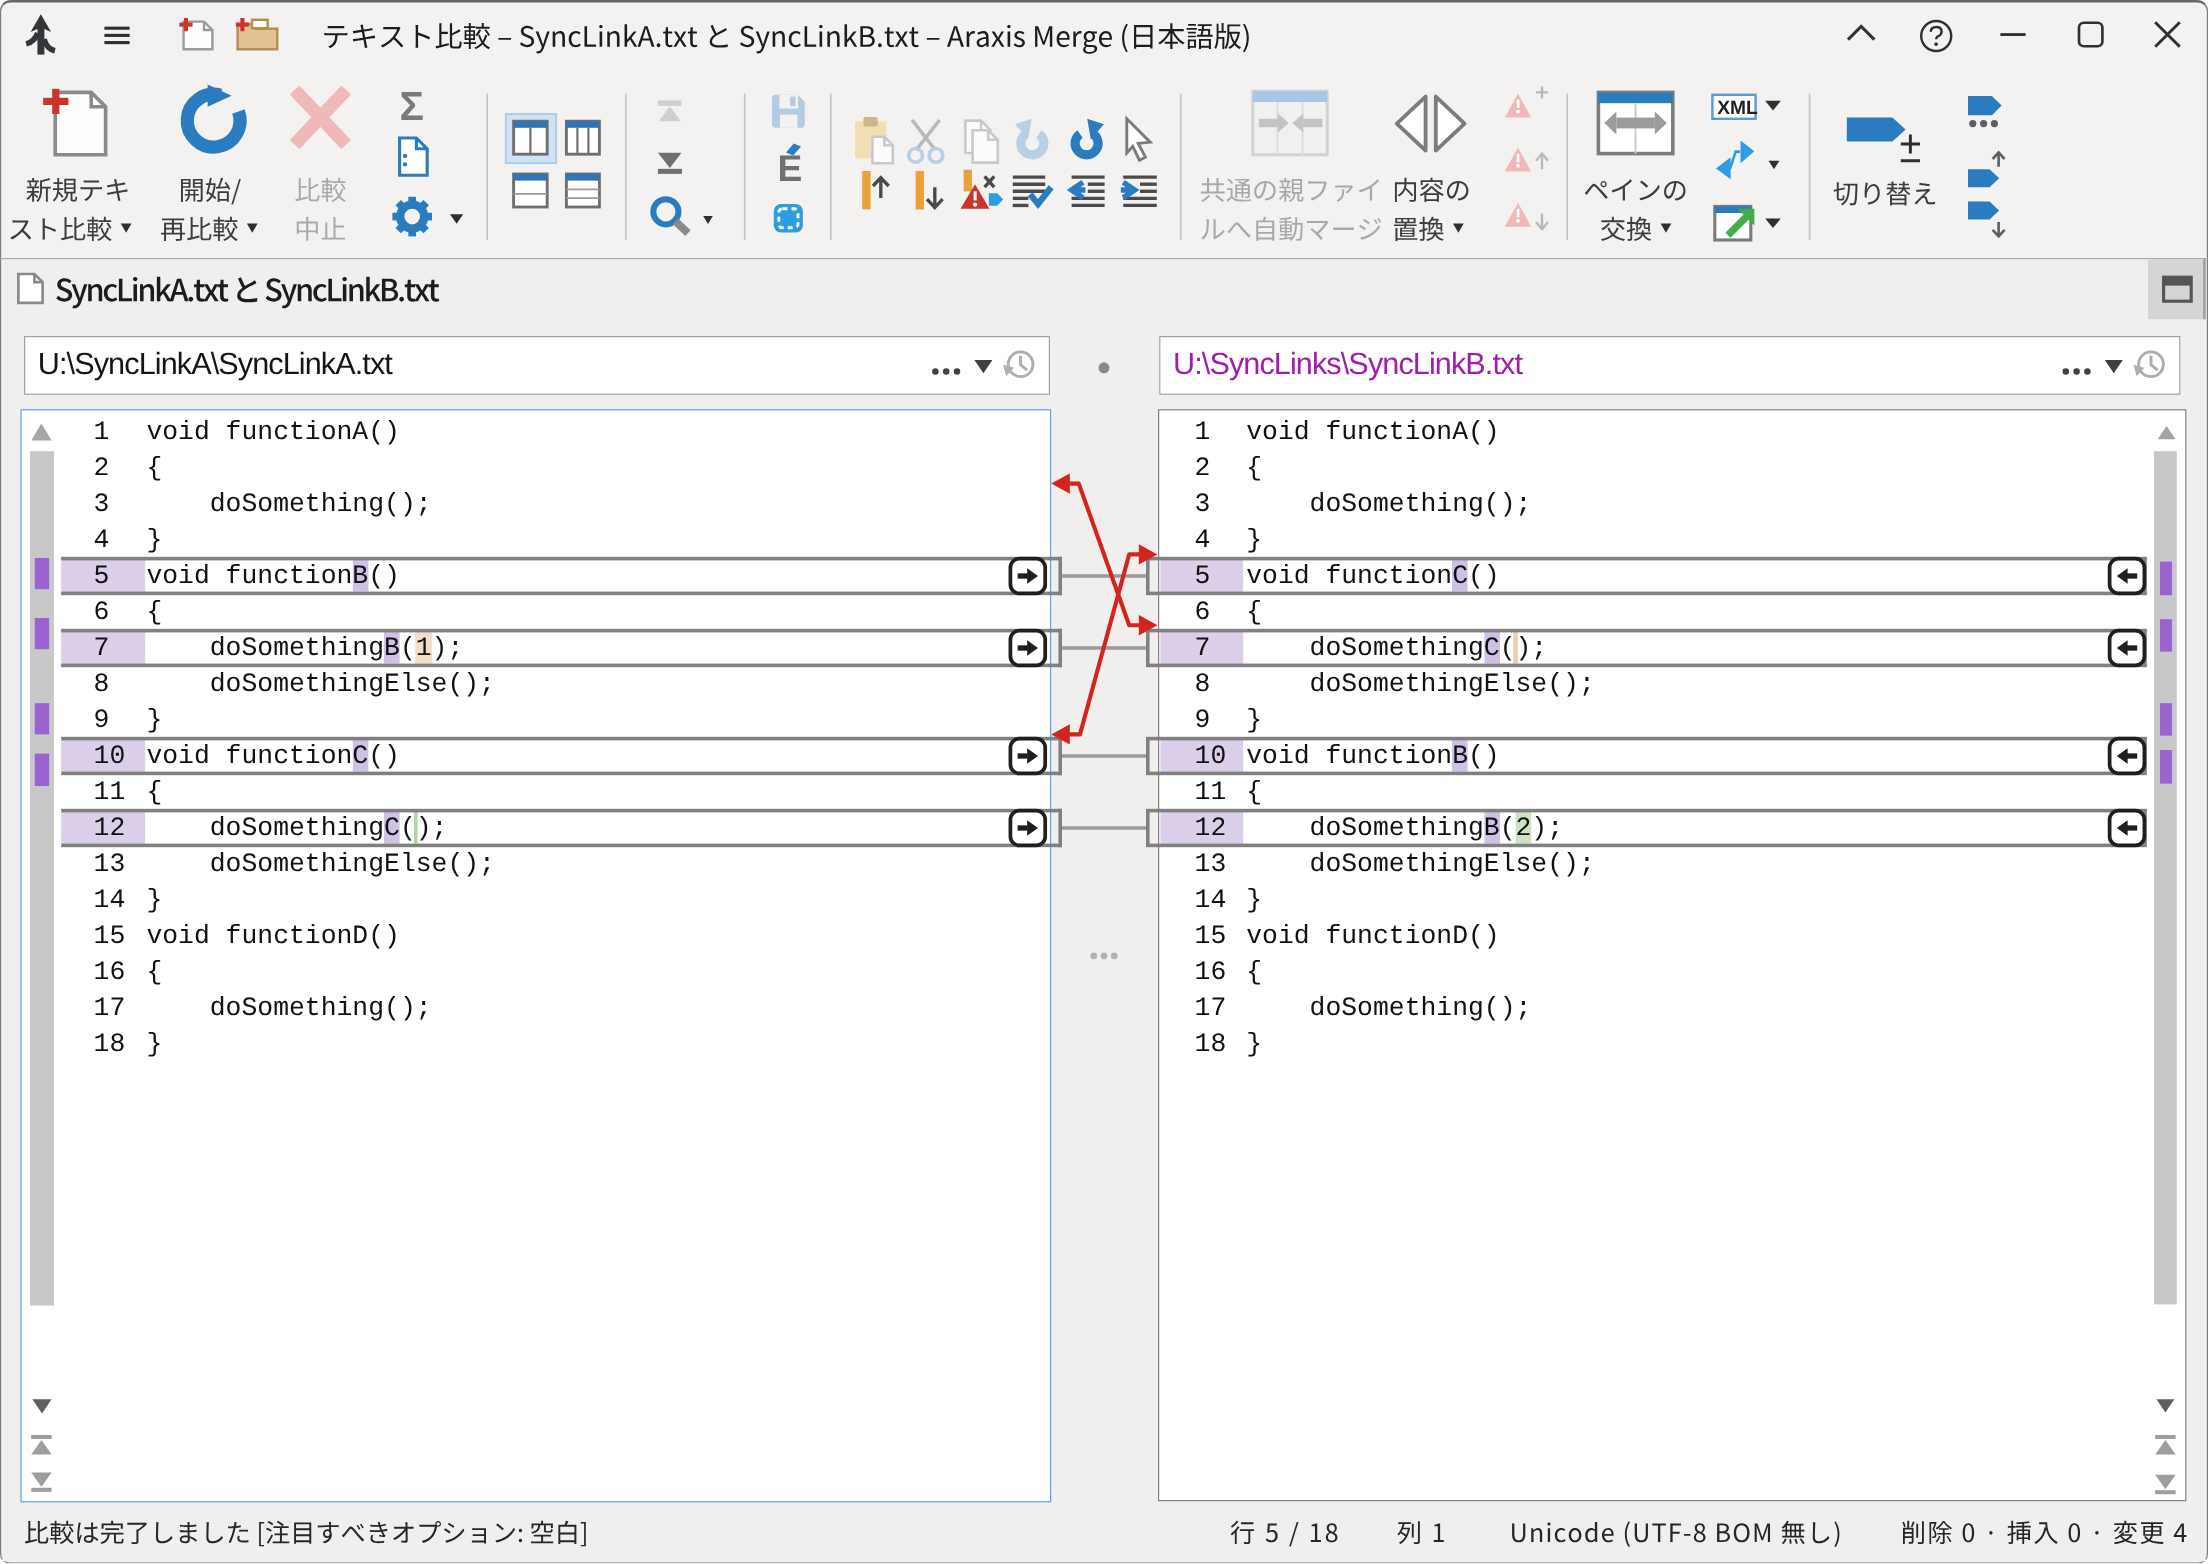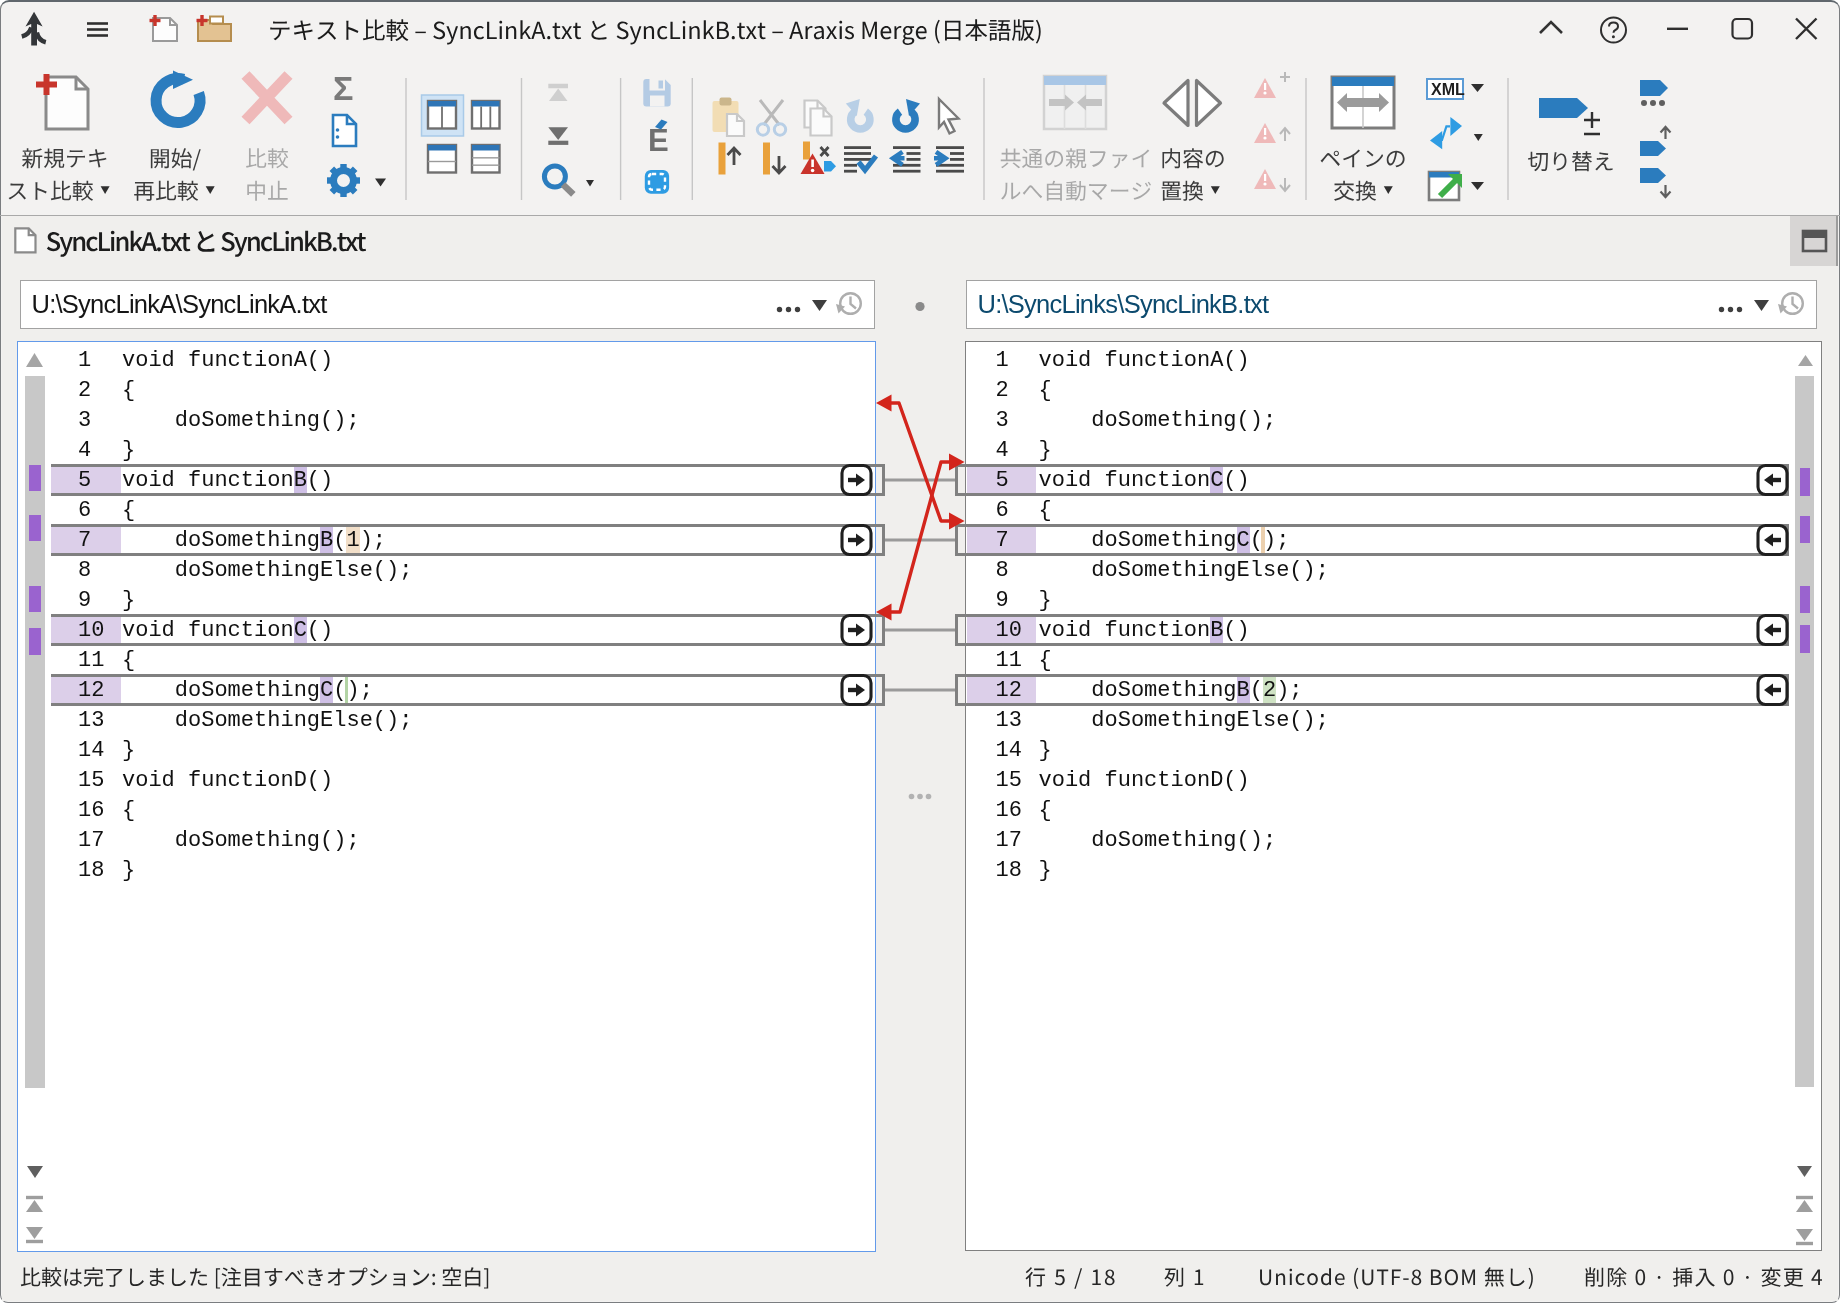--- a/index.html
+++ b/index.html
@@ -7,21 +7,21 @@
 pre{font-family:"Liberation Mono",monospace;font-size:22px;line-height:30px;color:#111}
 </style></head><body>
 
 <div class="abs" style="left:0;top:0;width:1840px;height:1303px;background:#f3f2f1;border:1px solid #7a7d80;border-top:2px solid #60676d;border-radius:9px 9px 8px 8px"></div>
 <div class="abs" style="left:2px;top:216px;width:1836px;height:1085px;background:#f0efed"></div>
 <div class="abs" style="left:0;top:215px;width:1840px;height:1px;background:#a9a9a9"></div>
 <div class="abs" style="left:1790px;top:216px;width:48px;height:50px;background:#d7d5d4;border-right:2px solid #9c9c9c"></div>
 <div class="abs" style="left:19.5px;top:280px;width:855.5px;height:49px;background:#fff;border:1px solid #a2a2a2"></div>
 <div class="abs" style="left:31.5px;top:280px;height:49px;line-height:49px;font-size:25.5px;letter-spacing:-0.75px;color:#151515;white-space:pre">U:\SyncLinkA\SyncLinkA.txt</div>
 <div class="abs" style="left:965.5px;top:280px;width:851.5px;height:49px;background:#fff;border:1px solid #a2a2a2"></div>
-<div class="abs" style="left:977.5px;top:280px;height:49px;line-height:49px;font-size:25.5px;letter-spacing:-0.75px;color:#0c4a6e;white-space:pre">U:\SyncLinks\SyncLinkB.txt</div>
+<div class="abs" style="left:977.5px;top:280px;height:49px;line-height:49px;font-size:25.5px;letter-spacing:-0.75px;color:#a21caf;white-space:pre">U:\SyncLinks\SyncLinkB.txt</div>
 <div class="abs" style="left:17px;top:341px;width:859px;height:911px;background:#fff;border:1px solid #639aea"></div>
 <div class="abs" style="left:965px;top:341px;width:857px;height:910px;background:#fff;border:1px solid #808080"></div>
 <div class="abs" style="left:25px;top:376px;width:20px;height:712px;background:#c8c8c8"></div>
 <div class="abs" style="left:1795px;top:376px;width:19px;height:711px;background:#c8c8c8"></div>
 <div class="abs" style="left:29px;top:465px;width:12px;height:26px;background:#9a63cf"></div>
 <div class="abs" style="left:29px;top:515px;width:12px;height:26px;background:#9a63cf"></div>
 <div class="abs" style="left:29px;top:586px;width:12px;height:26px;background:#9a63cf"></div>
 <div class="abs" style="left:29px;top:628px;width:12px;height:27px;background:#9a63cf"></div>
 <div class="abs" style="left:1800px;top:468px;width:10px;height:28px;background:#9a63cf"></div>
 <div class="abs" style="left:1800px;top:516px;width:10px;height:27px;background:#9a63cf"></div>

